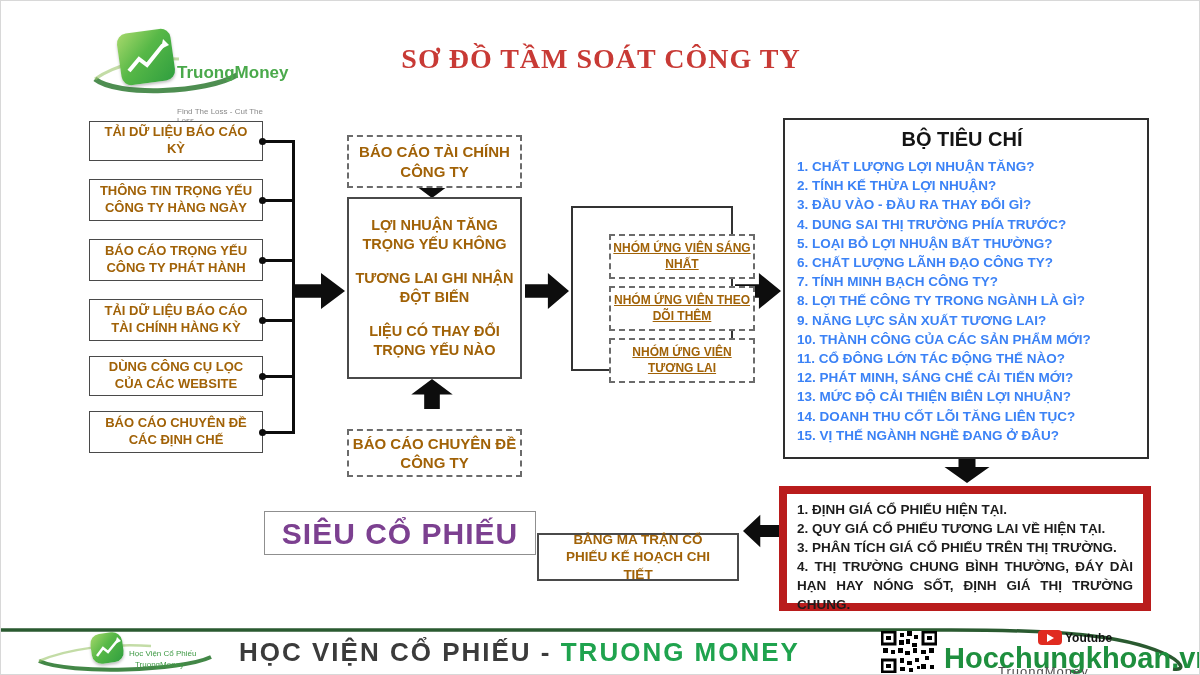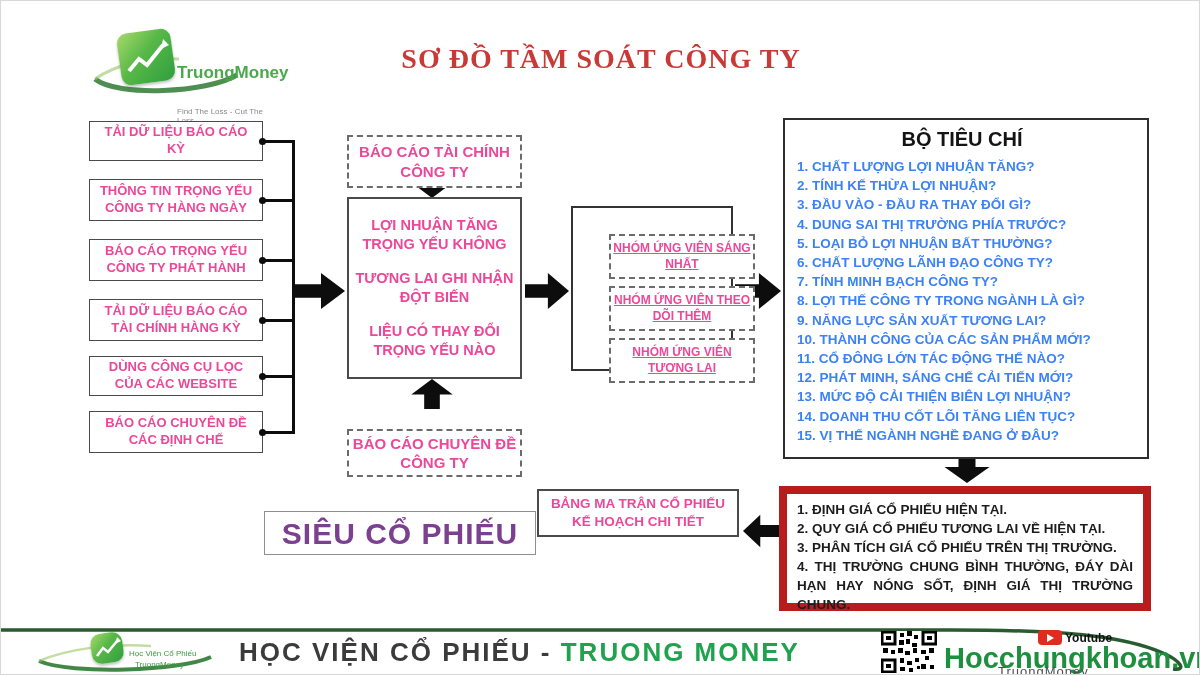--- a/index.html
+++ b/index.html
@@ -3,21 +3,21 @@
 <meta charset="utf-8">
 <style>
   * { margin:0; padding:0; box-sizing:border-box; }
   html,body { width:1200px; height:675px; }
   body { font-family:"Liberation Sans", sans-serif; background:#f2f2f2; }
   .stage { position:relative; width:1200px; height:675px; background:#ffffff; overflow:hidden;
            border:1px solid #d8d8d8; }
 
   .abs { position:absolute; }
   .box { position:absolute; display:flex; align-items:center; justify-content:center;
-         text-align:center; font-weight:bold; color:#ec4899; background:#fff; line-height:1.3; }
+         text-align:center; font-weight:bold; color:#a16207; background:#fff; line-height:1.3; }
   .solid  { border:2px solid #4a4a4a; }
   .thin   { border:1.5px solid #4a4a4a; }
   .dashed { border:2px dashed #6b6b6b;margin-top:20px; }
 
   .title { position:absolute; top:42px; left:0; width:1200px; text-align:center;
            font-size:28px; font-weight:bold; letter-spacing:1px; color:#c83a35;font-family:Liberation Serif, serif; }
 
   
   .arr { position:absolute; background:#0d0d0d; }
   .arr.r { clip-path:polygon(0 33%, 52% 33%, 52% 5%, 100% 50%, 52% 95%, 52% 67%, 0 67%); }
@@ -151,21 +151,21 @@
     <div class="crit-item">15. VỊ THẾ NGÀNH NGHỀ ĐANG Ở ĐÂU?</div>
   </div>
 
   <div class="val-box">
     <div class="val-item">1. ĐỊNH GIÁ CỔ PHIẾU HIỆN TẠI.</div>
     <div class="val-item">2. QUY GIÁ CỔ PHIẾU TƯƠNG LAI VỀ HIỆN TẠI.</div>
     <div class="val-item">3. PHÂN TÍCH GIÁ CỔ PHIẾU TRÊN THỊ TRƯỜNG.</div>
     <div class="val-item">4. THỊ TRƯỜNG CHUNG BÌNH THƯỜNG, ĐÁY DÀI HẠN HAY NÓNG SỐT, ĐỊNH GIÁ THỊ TRƯỜNG CHUNG.</div>
   </div>
 
-  <div class="box solid" style="left:536px; top:488px; width:202px; height:48px; font-size:13.5px; padding:2px 4px;">BẢNG MA TRẬN CỔ PHIẾU KẾ HOẠCH CHI TIẾT</div>
+  <div class="box solid" style="left:536px; top:532px; width:202px; height:48px; font-size:13.5px; padding:2px 13px;">BẢNG MA TRẬN CỔ PHIẾU KẾ HOẠCH CHI TIẾT</div>
   <div class="box super">SIÊU CỔ PHIẾU</div>
 
   <svg class="abs" style="left:0; top:622px;" width="1200" height="53" viewBox="0 0 1200 53">
     <path d="M0 7 L950 7 C 1060 7, 1120 12, 1162 30 C 1180 38, 1186 48, 1172 46" stroke="#2a5a30" stroke-width="3.5" fill="none"></path>
   </svg>
 
   <div class="abs" style="left:30px; top:630px; width:200px; height:44px;">
     <svg width="200" height="44" viewBox="0 0 200 44">
       <path d="M8 30 C 40 44, 150 40, 180 26" stroke="#2f7a33" stroke-width="4" fill="none" opacity="0.9"></path>
       <path d="M8 30 C 36 18, 80 12, 120 15" stroke="#9bc56a" stroke-width="2.5" fill="none" opacity="0.6"></path>

